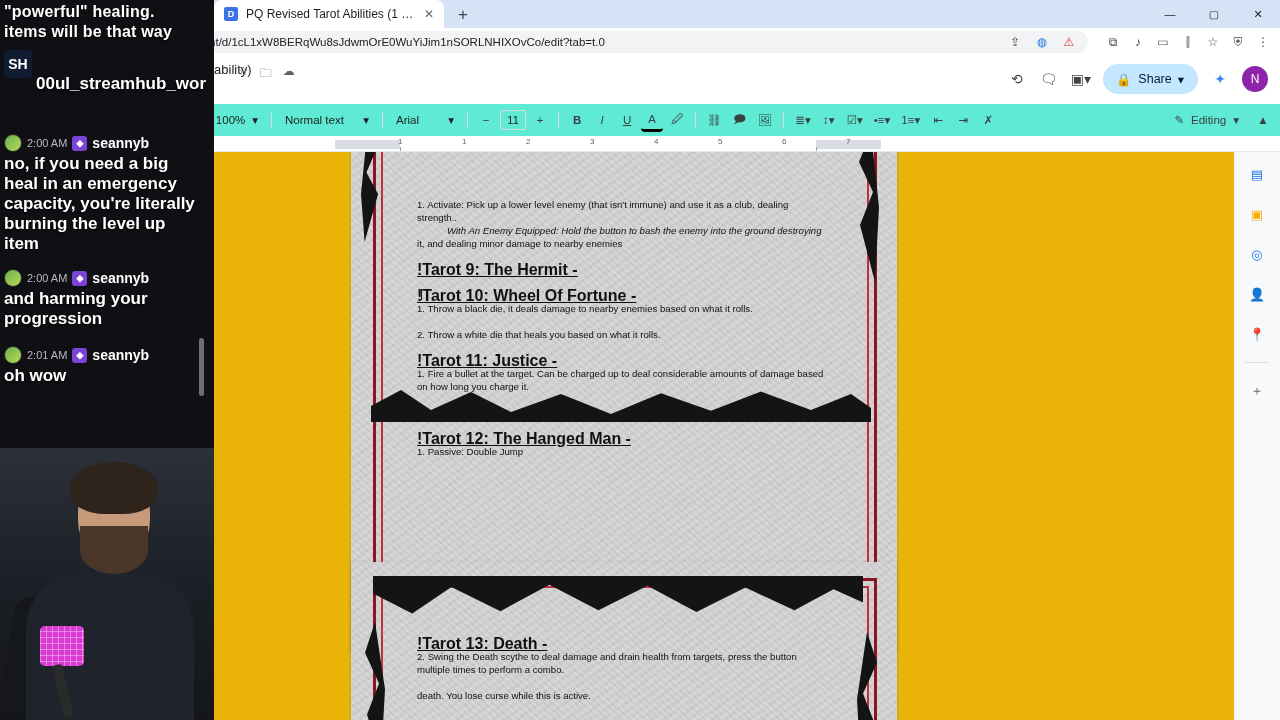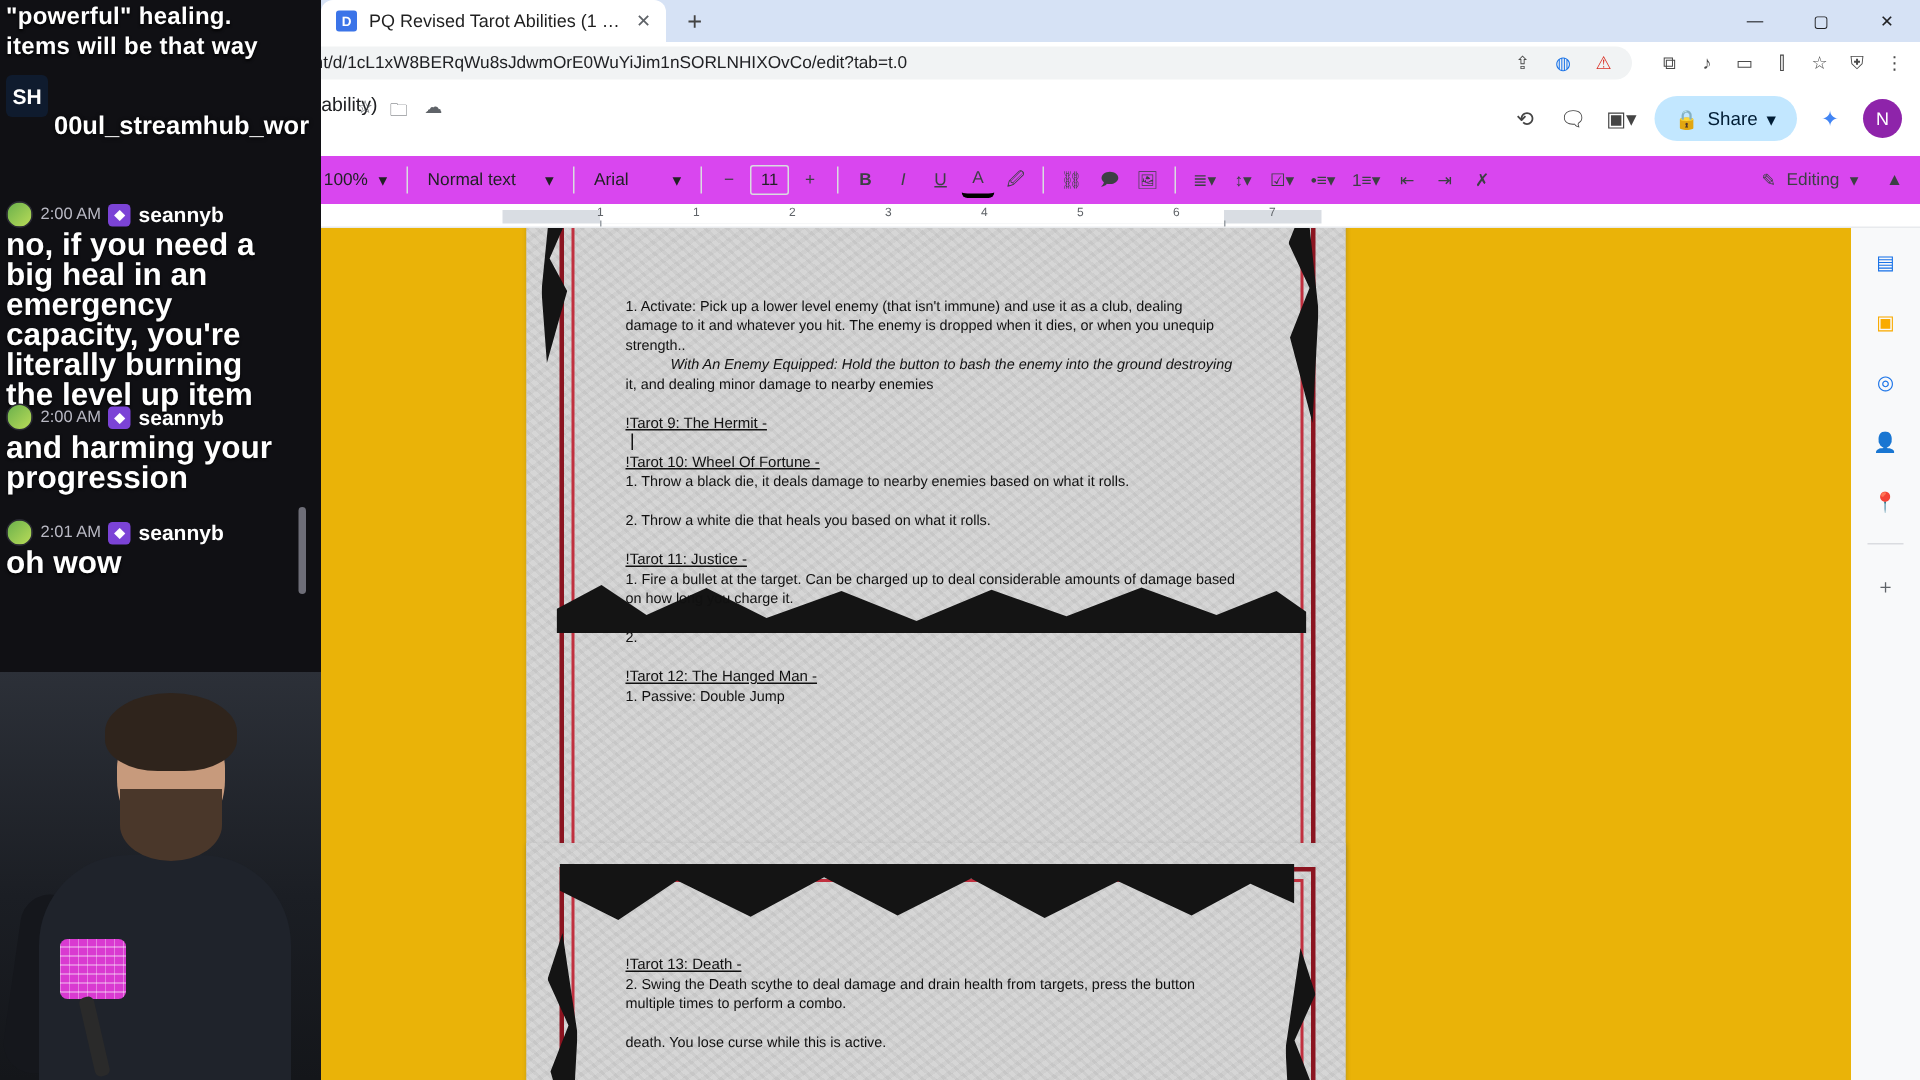--- a/index.html
+++ b/index.html
@@ -29,21 +29,21 @@
     display:inline-flex; align-items:center; justify-content:center;
     color:#fff; font-size:9px; font-weight:bold;
   }
   .chat-user { color:#ffffff; font-size:14px; font-weight:bold; }
   .chat-avatar {
     width:18px; height:18px; border-radius:50%;
     background:linear-gradient(135deg,#6ab04c,#badc58);
     border:1px solid #2a2a33; flex:0 0 auto;
   }
   .chat-text {
-    color:#ffffff; font-weight:bold; font-size:21px; line-height:20px;
+    color:#ffffff; font-weight:bold; font-size:17px; line-height:20px;
     text-shadow:0 1px 2px rgba(0,0,0,.85); margin-top:2px;
   }
   .sh-badge {
     position:absolute; left:4px; top:50px; width:28px; height:28px;
     background:#0f1b2e; border-radius:4px; color:#fff;
     font-size:14px; font-weight:bold; display:flex; align-items:center; justify-content:center;
   }
   .stream-title {
     position:absolute; left:36px; top:74px; width:176px;
     color:#ffffff; font-weight:bold; font-size:17px;
@@ -156,21 +156,21 @@
     display:flex; align-items:center; gap:6px; height:30px; padding:0 14px;
     background:#c2e7ff; border-radius:16px; font-size:12.5px; color:#001d35;
   }
   .avatar-circle {
     width:26px; height:26px; border-radius:50%; background:#8e24aa;
     color:#fff; font-size:12px; display:flex; align-items:center; justify-content:center;
   }
 
   .docs-toolbar {
     position:absolute; left:0; top:48px; width:1280px; height:32px;
-    background:#d946ef; display:flex; align-items:center; gap:3px; padding:0 6px;
+    background:#5eead4; display:flex; align-items:center; gap:3px; padding:0 6px;
     font-size:11.5px; color:#202124;
   }
   .tbtn { min-width:22px; height:24px; display:flex; align-items:center; justify-content:center;
           padding:0 4px; border-radius:4px; color:#3c4043; }
   .tsel { display:flex; align-items:center; gap:7px; height:24px; padding:0 6px; border-radius:4px; }
   .tsep { width:1px; height:18px; background:#dadce0; margin:0 4px; }
   .fsize { width:26px; height:20px; border:1px solid #dadce0; border-radius:2px;
            display:flex; align-items:center; justify-content:center; font-size:11px; }
   .mode-pill {
     margin-left:auto; display:flex; align-items:center; gap:7px; height:24px;
@@ -210,21 +210,21 @@
   .frame-outer {
     position:absolute; left:22px; top:16px; right:20px; bottom:36px;
     border:3px solid #8b1420;
   }
   .frame-inner { position:absolute; inset:5px; border:2px solid #c1303f; }
   .vine {
     position:absolute; background:#141414;
   }
   .doc-text { position:absolute; left:401px; width:440px; color:#111; }
   .t-line { font-size:9.6px; line-height:13px; margin:0; }
-  .t-head { font-size:10px; line-height:13px; font-weight:normal; text-decoration:underline; margin:0; }
+  .t-head { font-size:16px; line-height:13px; font-weight:bold; text-decoration:underline; margin:0; }
   .t-ind { padding-left:30px;font-style:italic; }
   .page-num {
     position:absolute; color:#c0142a; font-weight:bold; font-size:17px;
   }
   .caret {
     position:absolute; width:1px; height:11px; background:#111;
   }
 
   
   .right-rail {
@@ -398,21 +398,20 @@
         </div>
 
         <div class="vine" style="left:10px; top:30px; width:18px; height:120px; clip-path:polygon(40% 0,100% 18%,30% 42%,95% 60%,20% 100%,0 60%);"></div>
         <div class="vine" style="left:508px; top:40px; width:20px; height:150px; clip-path:polygon(60% 0,0 20%,70% 40%,5% 62%,80% 100%,100% 50%);"></div>
         <div class="vine" style="left:20px; top:290px; width:500px; height:40px; clip-path:polygon(0 60%,6% 20%,12% 70%,20% 25%,28% 75%,38% 30%,48% 80%,58% 28%,68% 72%,78% 24%,88% 70%,96% 30%,100% 65%,100% 100%,0 100%);"></div>
         <div class="page-num" style="left:470px; top:500px;">2</div>
       </div>
 
       <div class="doc-text" style="top:46px;">
         <p class="t-line">1. Activate: Pick up a lower level enemy (that isn't immune) and use it as a club, dealing</p>
-        <p class="t-line">damage to it and whatever you hit. The enemy is dropped when it dies, or when you unequip</p>
         <p class="t-line">strength..</p>
         <p class="t-line t-ind">With An Enemy Equipped: Hold the button to bash the enemy into the ground destroying</p>
         <p class="t-line">it, and dealing minor damage to nearby enemies</p>
         <p class="t-line">&nbsp;</p>
         <p class="t-head">!Tarot 9: The Hermit -</p>
         <p class="t-line">&nbsp;</p>
         <p class="t-head">!Tarot 10: Wheel Of Fortune -</p>
         <p class="t-line">1. Throw a black die, it deals damage to nearby enemies based on what it rolls.</p>
         <p class="t-line">&nbsp;</p>
         <p class="t-line">2. Throw a white die that heals you based on what it rolls.</p>

